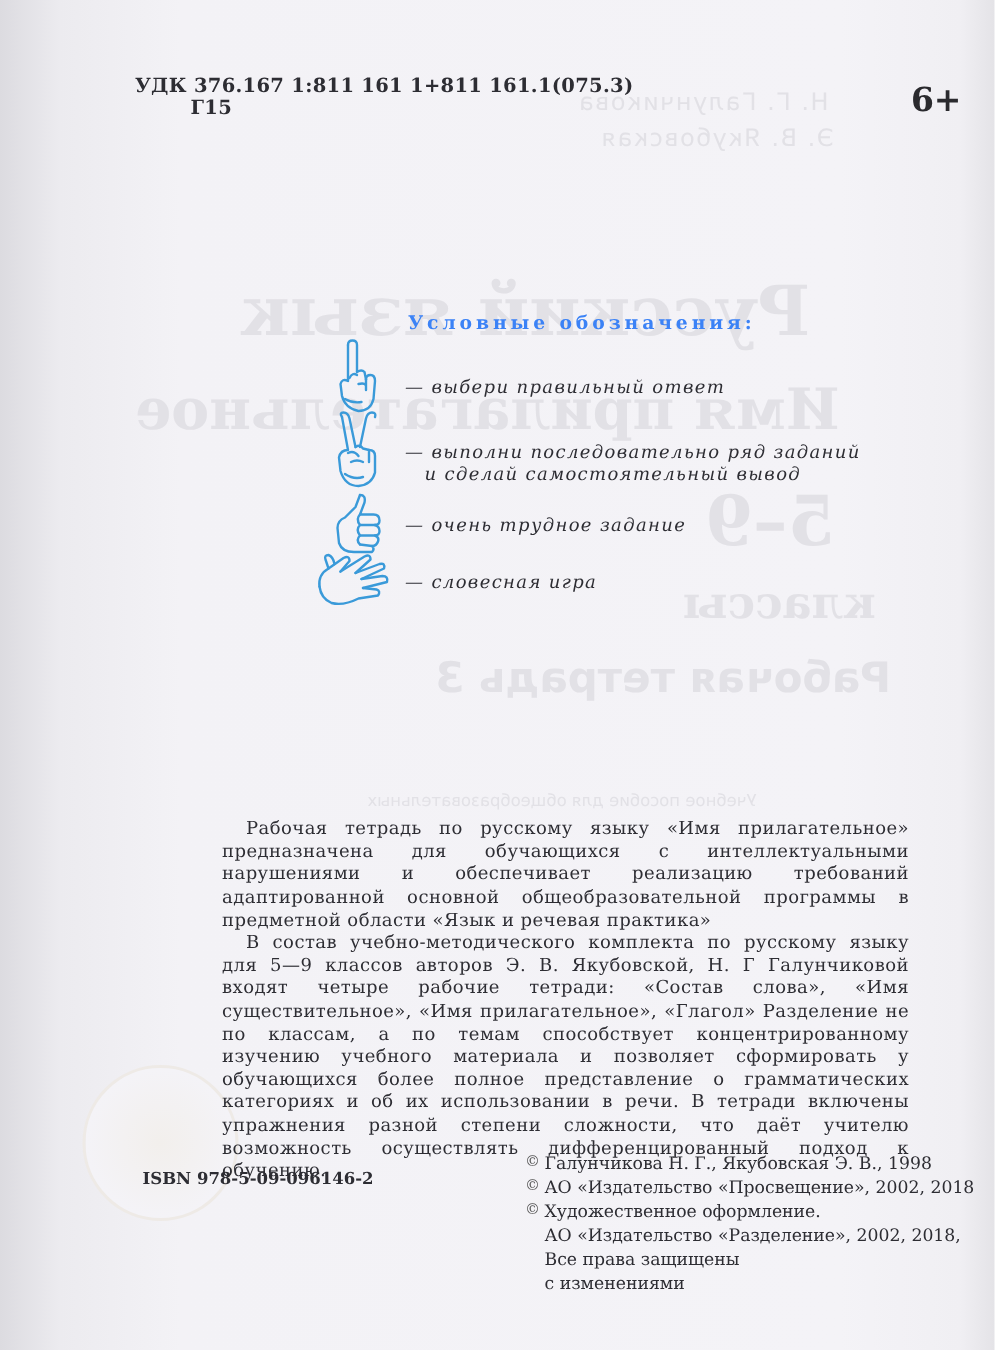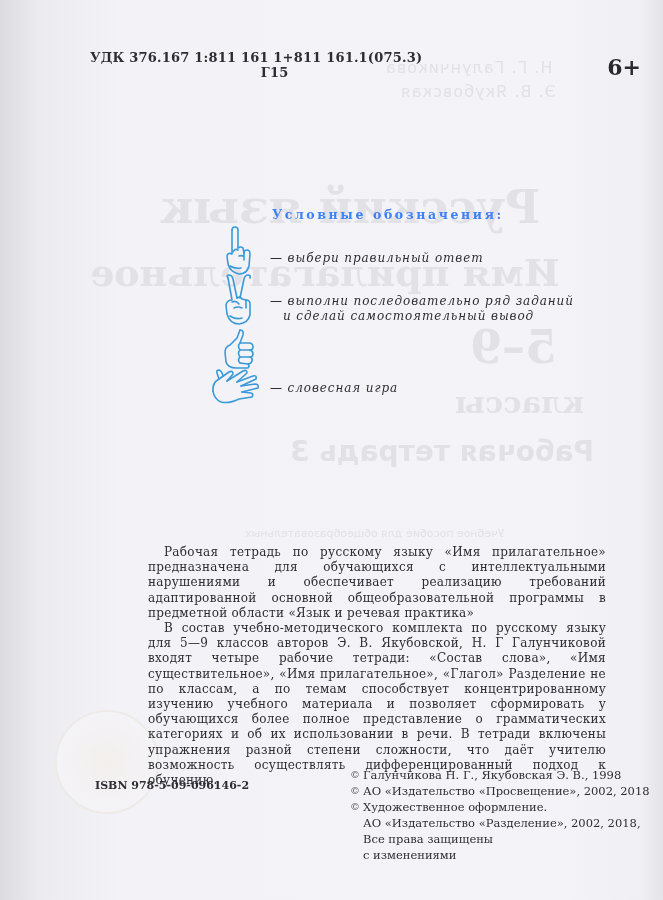--- a/index.html
+++ b/index.html
@@ -10,21 +10,21 @@
     color: #2a2a2e;
   }
   .abs { position: absolute; }
   .ghost {
     position: absolute; color: #e2e1e6; font-family: "DejaVu Serif", serif;
     transform: scaleX(-1); white-space: nowrap; font-weight: bold;
   }
   .ghost-sans { font-family: "DejaVu Sans", sans-serif; font-weight: normal; }
   .udk { left: 90px; top: 50px; font-size: 13px; line-height: 15px; font-weight: bold; color: #2d2d33; letter-spacing: 0.2px; }
   .udk div { white-space: nowrap; }
-  .udk .indent { padding-left: 37px; text-align: center; }
+  .udk .indent { padding-left: 37px; }
   .age { right: 22px; top: 54px; font-size: 22px; font-weight: bold; color: #2a2a2e; }
   .legend-title { left: 272px; top: 207px; font-size: 12.5px; font-weight: bold; letter-spacing: 2.6px; color: #3b82f6; }
   .legend-row { position: absolute; left: 210px; display: flex; align-items: center; }
   .legend-icon { width: 56px; display: flex; justify-content: center; }
   .legend-text { font-size: 12px; line-height: 15px; letter-spacing: 0.9px; color: #2d2d33; font-style: italic; }
   .para { left: 148px; width: 458px; font-size: 12px; line-height: 15.2px; color: #2d2d33; text-align: justify; }
   .para p { margin: 0; text-indent: 16px; letter-spacing: 0.3px; }
   .isbn { left: 95px; top: 779px; font-size: 11px; font-weight: bold; color: #2d2d33; }
   .copy { left: 350px; top: 767px; font-size: 11.5px; line-height: 16px; color: #2d2d33; }
   .copy .row { white-space: nowrap; display: flex; }
@@ -85,20 +85,21 @@
 
 <div class="legend-row" style="top:328px;">
   <span class="legend-icon">
     <svg width="36" height="42" viewBox="0 0 36 42" fill="none" stroke="#3a9ad9" stroke-width="1.6" stroke-linejoin="round" stroke-linecap="round">
       <path d="M20 2 Q24 2 23 7 L20 15 L29 15 Q33 15 33 19 Q33 22 30 22"></path>
       <path d="M30 22 Q33 23 33 26 Q33 29 30 29 Q33 30 32 33 Q31 36 28 36 Q30 38 28 40 L16 40 Q8 40 6 34 L5 24 Q5 19 10 17 L17 10 L20 2"></path>
       <path d="M20 22 L30 22 M20 29 L30 29 M20 35 L28 36"></path>
       <path d="M20 15 Q17 18 20 22 Q17 25 20 29 Q17 32 20 35"></path>
     </svg>
   </span>
+  <span class="legend-text" style="margin-left:4px;margin-top:2px;">— очень трудное задание</span>
 </div>
 
 <div class="legend-row" style="top:367px;">
   <span class="legend-icon" style="margin-left:-6px;width:62px;">
     <svg width="52" height="40" viewBox="0 0 52 40" fill="none" stroke="#3a9ad9" stroke-width="1.6" stroke-linejoin="round" stroke-linecap="round">
       <path d="M4 24 Q3 16 10 12 L20 5 Q24 3 24 7 L18 14"></path>
       <path d="M18 14 L34 4 Q38 2 38 6 L28 15"></path>
       <path d="M28 15 L44 9 Q48 8 47 12 L32 19"></path>
       <path d="M32 19 L46 17 Q50 17 49 21 L33 25"></path>
       <path d="M33 25 L42 26 Q45 27 43 30 L30 32 Q20 37 12 35 Q5 32 4 24"></path>

